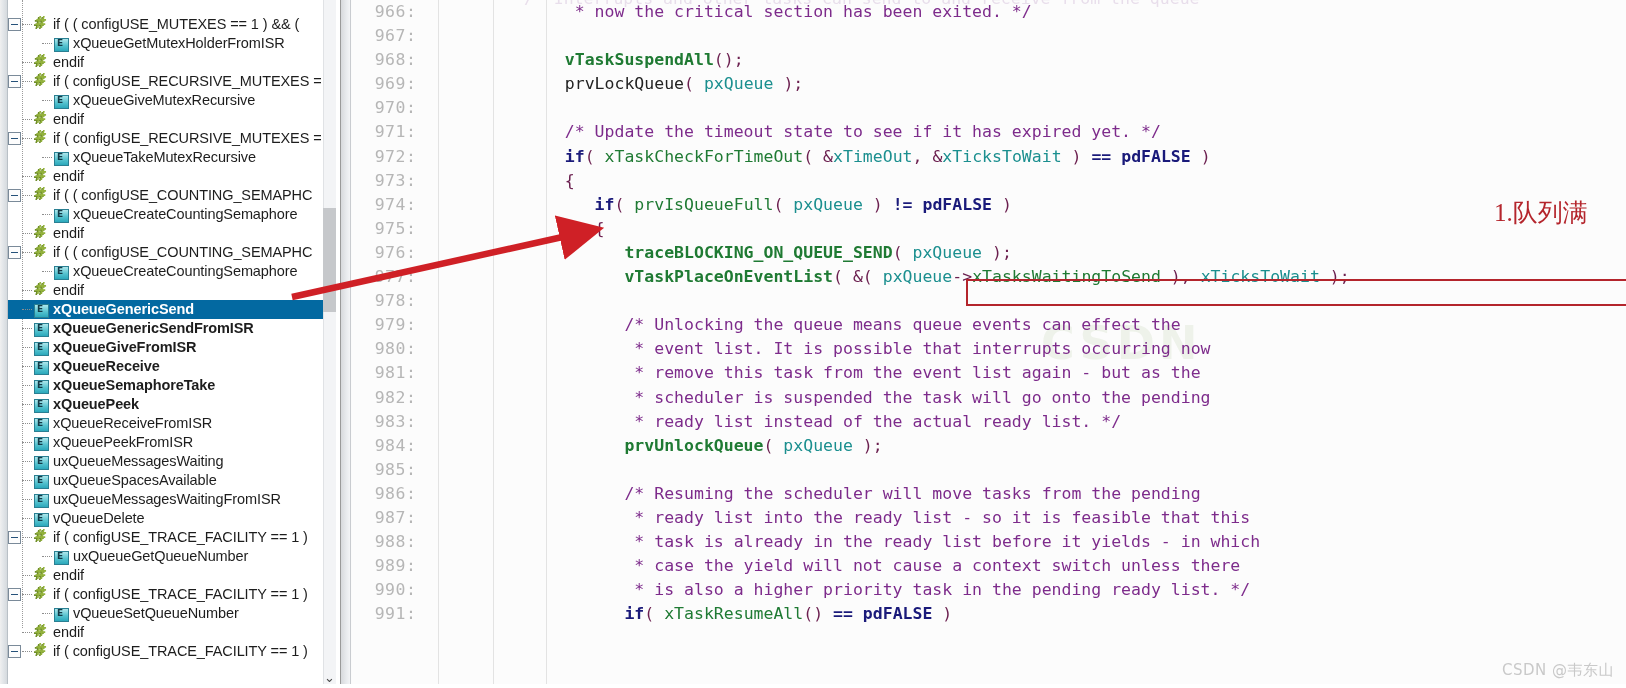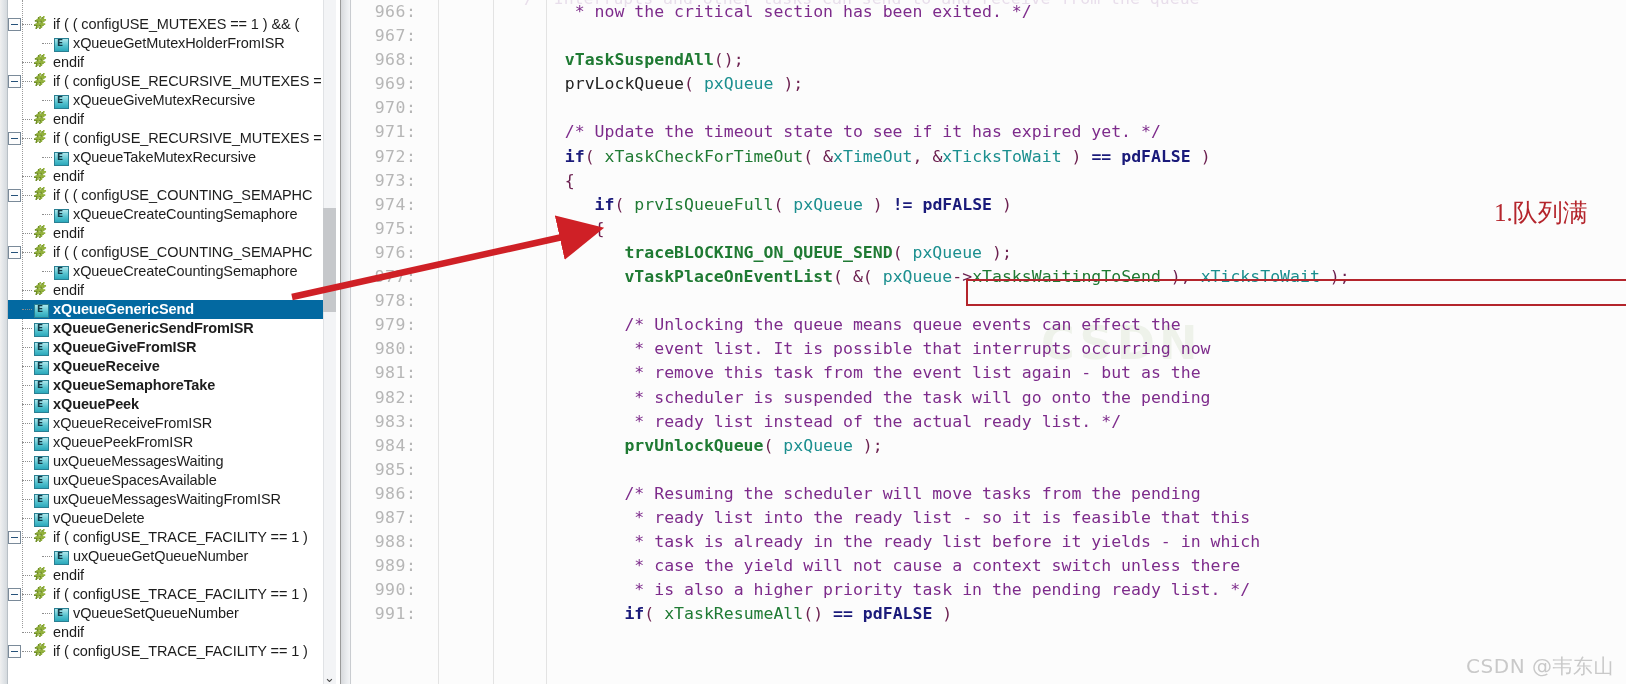--- a/index.html
+++ b/index.html
@@ -151,21 +151,21 @@
     font-size:25px; font-weight:500; white-space:nowrap;
   }
   #ann1 { left:1153px; top:196px; }
   #redbox {
     position:absolute; left:625px; top:279px; width:928px; height:27px;
     border:2px solid #b4252c;
   }
   #arrow { position:absolute; left:0; top:0; width:1626px; height:688px; pointer-events:none; }
   #watermark {
     position:absolute; right:12px; bottom:8px;
-    color:#c9c9c9; font-size:20px; font-family:"DejaVu Sans", sans-serif;
+    color:#c9c9c9; font-size:15px; font-family:"DejaVu Sans", sans-serif;
     letter-spacing:.5px;
   }
   #ghostmark {
     position:absolute; left:700px; top:316px;
     font-size:46px; font-weight:700; color:#eef2ea;
     font-family:"DejaVu Sans", sans-serif; letter-spacing:4px;
   }
   #bottombar { position:absolute; left:0; bottom:0; width:1626px; height:4px; background:#ffffff; }
 </style>
 </head>

